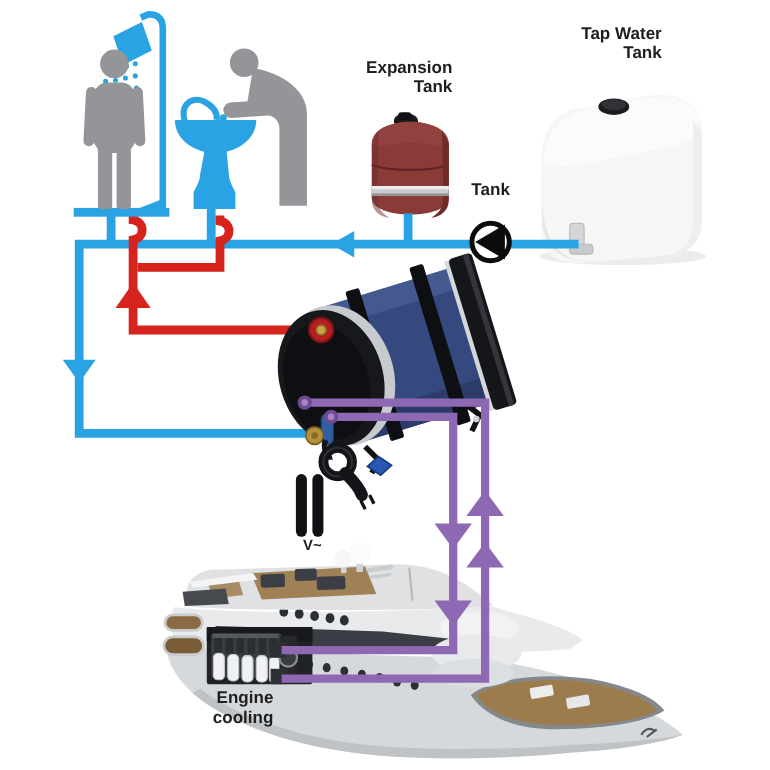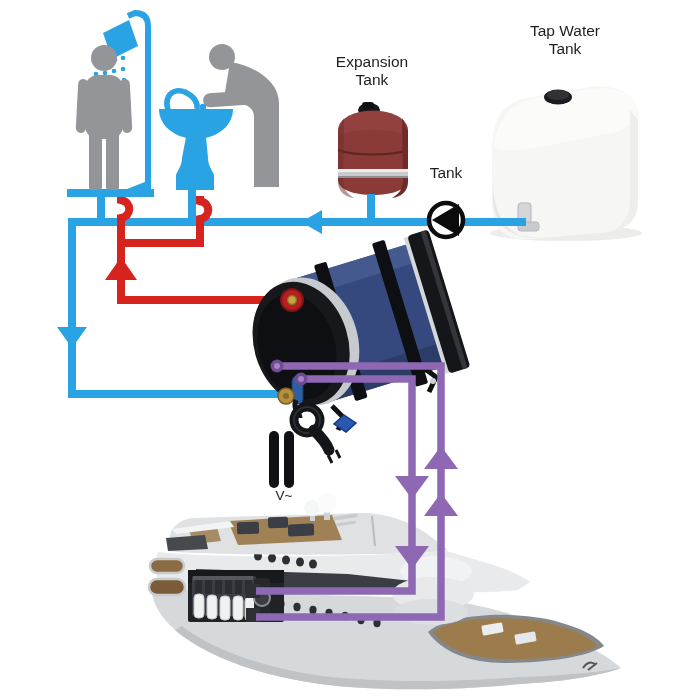--- a/index.html
+++ b/index.html
@@ -2,22 +2,22 @@
 <html style="--cold-water: #29a3e3; --hot-water: #d7231e; --engine-coolant: #8e68b2; --engine-coolant-dark: #6f4c92; --heater-body: #35497e; --expansion-tank-body: #8a3b38; --tap-water-tank-body: #f6f6f5; --figure-gray: #939598; --label-text: #1e1e1e;"><head>
 <meta charset="utf-8">
 <style>
   html,body{margin:0;padding:0;background:#ffffff;}
   .stage{
     position:relative;width:700px;height:700px;background:#ffffff;overflow:hidden;
     font-family:"Liberation Sans",sans-serif;
   }
   .stage svg{position:absolute;left:0;top:0;}
   .lbl{
-    position:absolute;font-weight:normal;color:var(--label-text,#1e1e1e);
-    text-align:center;line-height:1.15;font-size:15.5px;transform:translateX(-50%);
+    position:absolute;font-weight:bold;color:var(--label-text,#1e1e1e);
+    text-align:right;line-height:1.15;font-size:15.5px;transform:translateX(-50%);
     white-space:nowrap;
   }
   .lbl.small{font-size:13.5px;}
   
   .pipe-cold{stroke:var(--cold-water,#29a3e3);fill:none;stroke-width:8;stroke-linejoin:miter;}
   .pipe-hot{stroke:var(--hot-water,#d7231e);fill:none;stroke-width:8;stroke-linejoin:miter;}
   .pipe-coolant{stroke:var(--engine-coolant,#8e68b2);fill:none;stroke-width:7.5;stroke-linejoin:miter;}
   .arrow-cold{fill:var(--cold-water,#29a3e3);}
   .arrow-hot{fill:var(--hot-water,#d7231e);}
   .arrow-coolant{fill:var(--engine-coolant,#8e68b2);}
@@ -280,13 +280,17 @@
 
 <div class="lbl" style="left:565px;top:22px;">
   <div>Tap Water</div>
   <div>Tank</div>
 </div>
 
 <div class="lbl" style="left:446px;top:164px;">Tank</div>
 
 <div class="lbl small" style="left:284px;top:488px;">V~</div>
 
+<div class="lbl" style="left:221px;top:626px;">
+  <div>Engine</div>
+  <div>cooling</div>
+</div>
 </div>
 
 </body></html>

